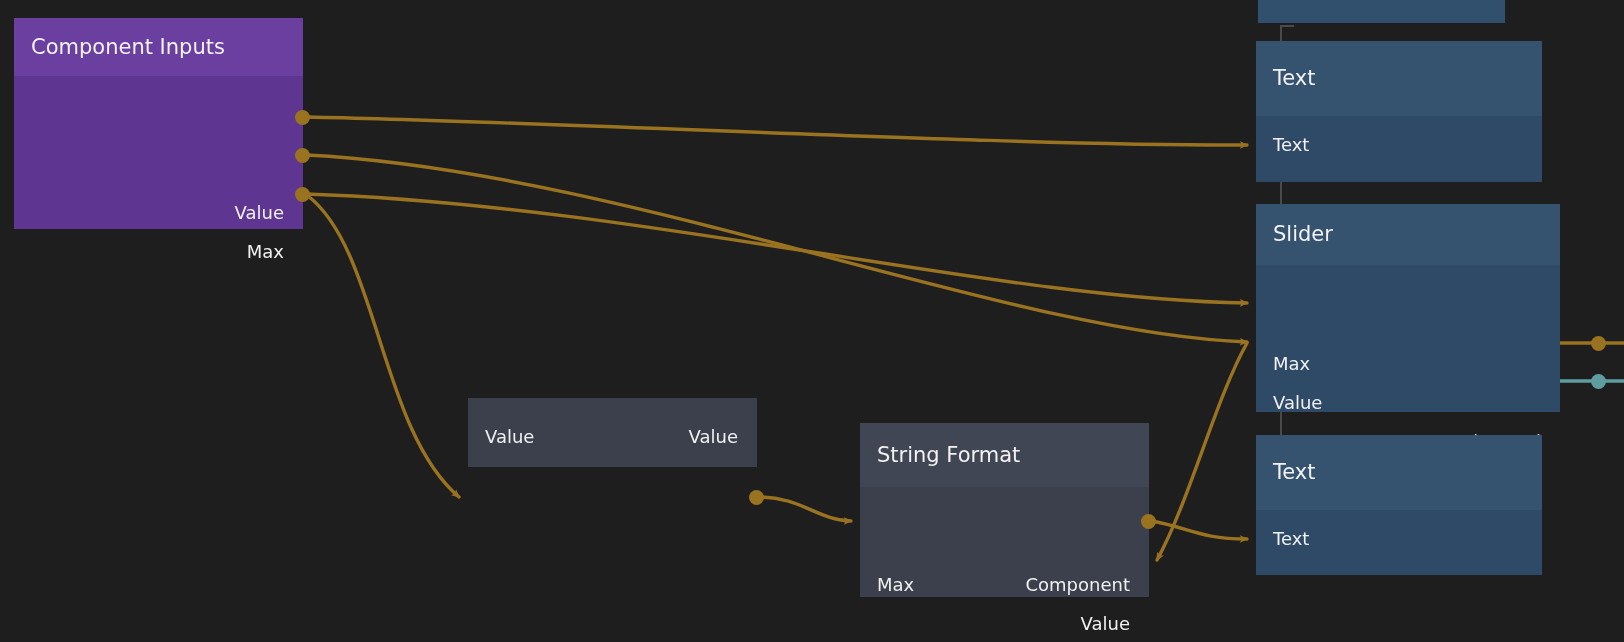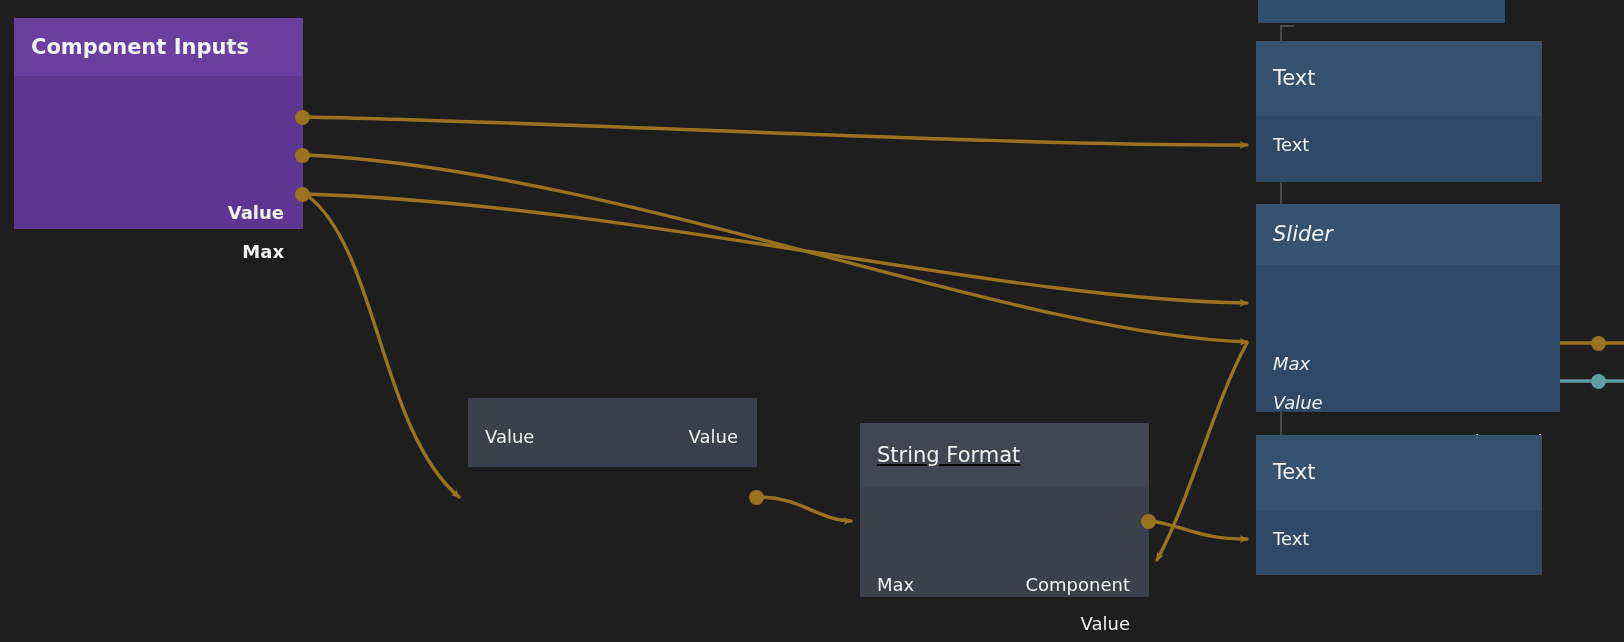--- a/index.html
+++ b/index.html
@@ -90,21 +90,21 @@
     <g fill="none" stroke="#5f9ea0" stroke-width="3.4" stroke-linecap="round">
 
       <path d="M 1556,381 L 1624,381"></path>
     </g>
     <g fill="none" stroke="#9a7320" stroke-width="3.4" stroke-linecap="round">
 
       <path d="M 1556,343 L 1624,343"></path>
     </g>
   </svg>
 
-  <div class="node n-purple" style="left:14px;top:18px;width:289px;height:211px;font-weight:bold;">
+  <div class="node n-purple" style="left:14px;top:18px;width:289px;height:211px;">
     <div class="hdr" style="height:58px;">Component Inputs</div>
     <div class="body" style="height:153px;">
       <div class="row out" style="top:126px;">
         <span class="lbl">Value</span>
       </div>
       <div class="row out" style="top:165px;">
         <span class="lbl">Max</span>
       </div>
     </div>
     <div class="port orange" style="left:281px;top:92px;"></div>
@@ -117,21 +117,21 @@
       <div class="row in" style="top:28px;">
         <span class="lbl">Value</span>
       </div>
       <div class="row out" style="top:28px;">
         <span class="lbl">Value</span>
       </div>
     </div>
     <div class="port orange" style="left:281px;top:92px;"></div>
   </div>
 
-  <div class="node n-gray" style="left:860px;top:423px;width:289px;height:174px;text-decoration:underline;">
+  <div class="node n-gray" style="left:860px;top:423px;width:289px;height:174px;">
     <div class="hdr" style="height:64px;">String Format</div>
     <div class="body" style="height:110px;">
       <div class="row in" style="top:87px;">
         <span class="lbl">Max</span>
       </div>
       <div class="row out" style="top:87px;">
         <span class="lbl">Component</span>
       </div>
       <div class="row out" style="top:126px;">
         <span class="lbl">Value</span>
@@ -142,21 +142,21 @@
 
   <div class="node n-blue" style="left:1256px;top:41px;width:286px;height:141px;">
     <div class="hdr" style="height:75px;">Text</div>
     <div class="body" style="height:66px;">
       <div class="row in" style="top:18px;">
         <span class="lbl">Text</span>
       </div>
     </div>
   </div>
 
-  <div class="node n-blue" style="left:1256px;top:204px;width:304px;height:208px;font-style:italic;">
+  <div class="node n-blue" style="left:1256px;top:204px;width:304px;height:208px;">
     <div class="hdr" style="height:61px;">Slider</div>
     <div class="body" style="height:147px;">
       <div class="row in" style="top:88px;">
         <span class="lbl">Max</span>
       </div>
       <div class="row in" style="top:127px;">
         <span class="lbl">Value</span>
       </div>
       <div class="row out" style="top:166px;">
         <span class="lbl">Changed</span>

